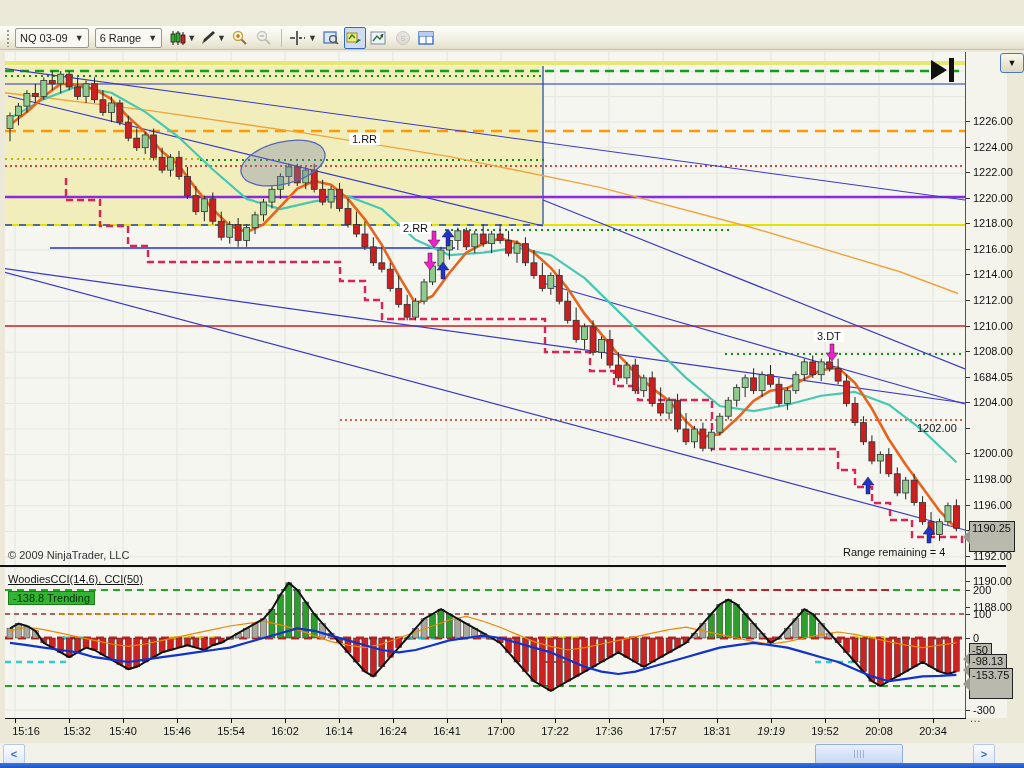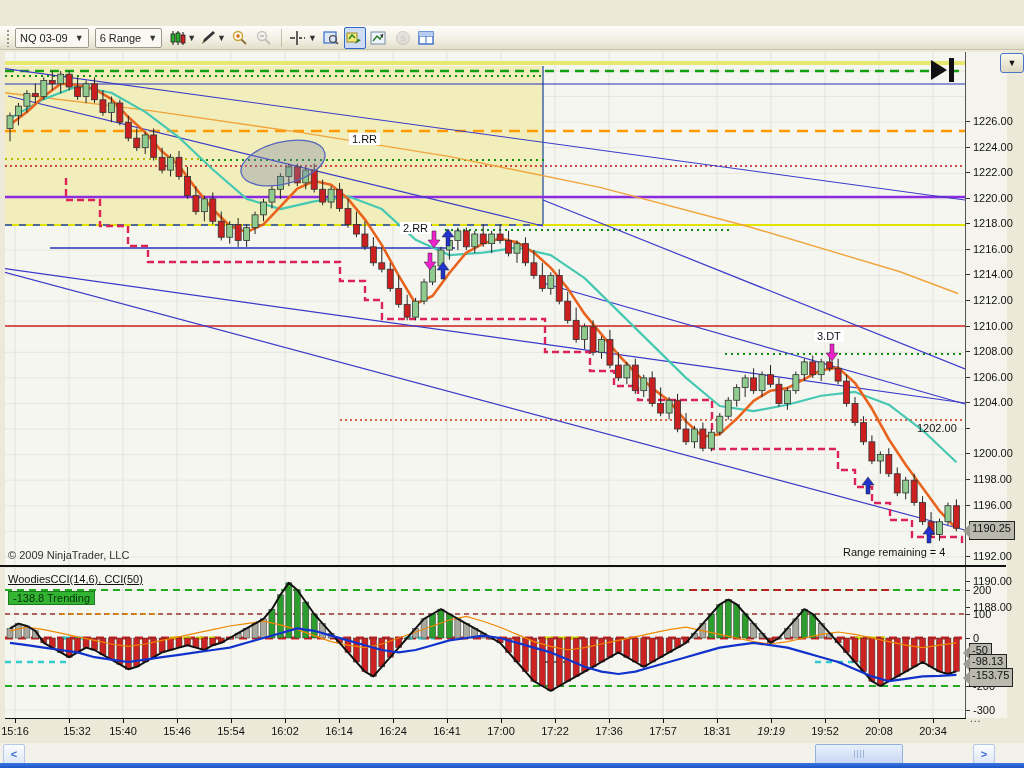--- a/index.html
+++ b/index.html
@@ -48,21 +48,21 @@
   .tickmark{position:absolute;width:4px;height:1px;background:#333;}
   .sep{position:absolute;left:0px;top:515px;width:1006px;height:2px;background:#111;}
   .indlabel{position:absolute;left:8px;top:3px;font-size:11px;color:#111;text-decoration:underline;white-space:nowrap;}
   .ccilabel{position:absolute;left:8px;top:523px;font-size:11px;color:#111;text-decoration:underline;white-space:nowrap;}
   .badge{position:absolute;left:8px;top:541px;font-size:11px;color:#083008;background:#33b433;
     border:1px solid #1d7a1d;padding:0px 4px;white-space:nowrap;}
   .anno{position:absolute;font-size:11px;color:#111;white-space:nowrap;}
   .wbg{background:#fff;padding:0 3px;}
   .copyright{position:absolute;left:8px;top:499px;font-size:11px;color:#333;}
   .tag{position:absolute;background:#b9b9ae;border:1px solid #222;font-size:11px;color:#111;
-    padding:0 3px 4px 2px;white-space:nowrap;line-height:13px;}
+    padding:0 3px 16px 2px;white-space:nowrap;line-height:13px;}
   .tag:before{content:"";position:absolute;left:-7px;top:50%;margin-top:-7px;
     border:7px solid transparent;border-right-color:#9a9a90;border-left-width:0;}
   .axisdrop{position:absolute;left:1000px;top:3px;width:22px;height:18px;border:1px solid #4a76c8;
     border-radius:3px;background:linear-gradient(180deg,#faf8ee,#ddd8c0);display:flex;
     align-items:center;justify-content:center;font-size:9px;color:#111;}
   
   .timeaxis{position:absolute;left:0;top:668px;width:1006px;height:25px;}
   .taxborder{position:absolute;left:5px;top:0;width:961px;height:1px;background:#111;}
   .tlabel{position:absolute;top:7px;font-size:11px;color:#111;transform:translateX(-50%);white-space:nowrap;}
   .ttick{position:absolute;top:0;width:1px;height:5px;background:#111;}
@@ -650,21 +650,21 @@
         <div class="pricelabel" style="left: 973px; top: 192.865px;">1216.00</div>
         <div class="tickmark" style="left: 966px; top: 198.865px;"></div>
         <div class="pricelabel" style="left: 973px; top: 218.438px;">1214.00</div>
         <div class="tickmark" style="left: 966px; top: 224.438px;"></div>
         <div class="pricelabel" style="left: 973px; top: 244.011px;">1212.00</div>
         <div class="tickmark" style="left: 966px; top: 250.011px;"></div>
         <div class="pricelabel" style="left: 973px; top: 269.584px;">1210.00</div>
         <div class="tickmark" style="left: 966px; top: 275.584px;"></div>
         <div class="pricelabel" style="left: 973px; top: 295.157px;">1208.00</div>
         <div class="tickmark" style="left: 966px; top: 301.157px;"></div>
-        <div class="pricelabel" style="left: 973px; top: 320.73px;">1206.00</div>
+        <div class="pricelabel" style="left: 973px; top: 320.73px;">1684.05</div>
         <div class="tickmark" style="left: 966px; top: 326.73px;"></div>
         <div class="pricelabel" style="left: 973px; top: 346.303px;">1204.00</div>
         <div class="tickmark" style="left: 966px; top: 352.303px;"></div>
         <div class="pricelabel" style="left: 917px; top: 371.876px;">1202.00</div>
         <div class="tickmark" style="left: 966px; top: 377.876px;"></div>
         <div class="pricelabel" style="left: 973px; top: 397.449px;">1200.00</div>
         <div class="tickmark" style="left: 966px; top: 403.449px;"></div>
         <div class="pricelabel" style="left: 973px; top: 423.022px;">1198.00</div>
         <div class="tickmark" style="left: 966px; top: 429.022px;"></div>
         <div class="pricelabel" style="left: 973px; top: 448.595px;">1196.00</div>
@@ -705,21 +705,21 @@
     <div class="tag" id="pricetag" style="left: 969px; top: 471.117px;">1190.25</div>
     <div id="ccitags">
         <div class="tag" style="left: 969px; top: 593px;">-50</div>
         <div class="tag" style="left: 969px; top: 604px;">-98.13</div>
         <div class="tag" style="left: 969px; top: 618px;">-153.75</div>
       </div>
 
     <div class="timeaxis">
       <div class="taxborder"></div>
       <div id="timelabels">
-          <div class="tlabel" style="left: 15px;">15:16</div>
+          <div class="tlabel" style="left: 26px;">15:16</div>
           <div class="ttick" style="left: 15px;"></div>
           <div class="tlabel" style="left: 69px; margin-left: 8px;">15:32</div>
           <div class="ttick" style="left: 69px;"></div>
           <div class="tlabel" style="left: 123px;">15:40</div>
           <div class="ttick" style="left: 123px;"></div>
           <div class="tlabel" style="left: 177px;">15:46</div>
           <div class="ttick" style="left: 177px;"></div>
           <div class="tlabel" style="left: 231px;">15:54</div>
           <div class="ttick" style="left: 231px;"></div>
           <div class="tlabel" style="left: 285px;">16:02</div>

